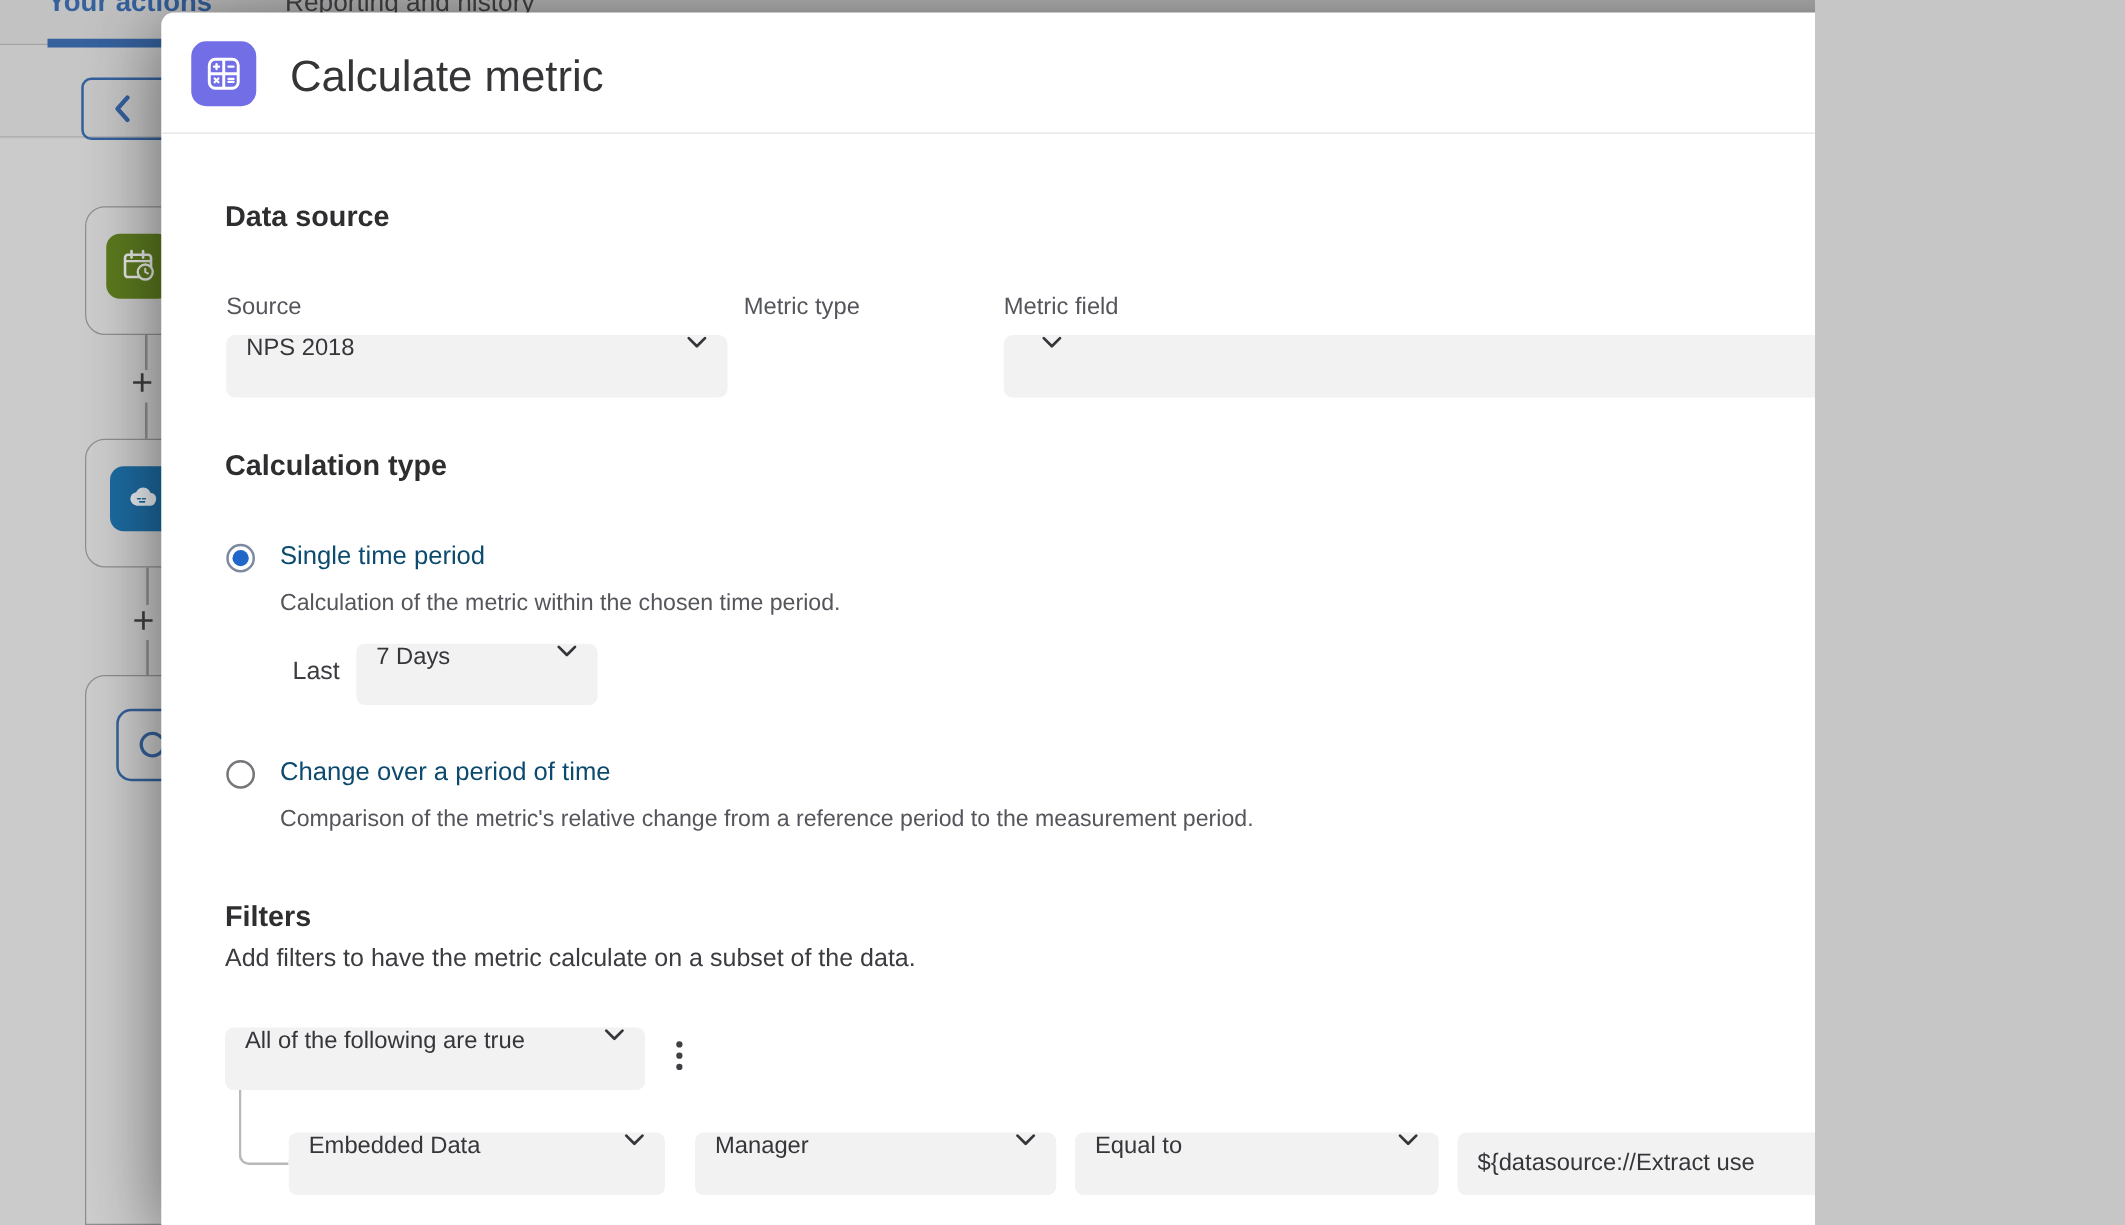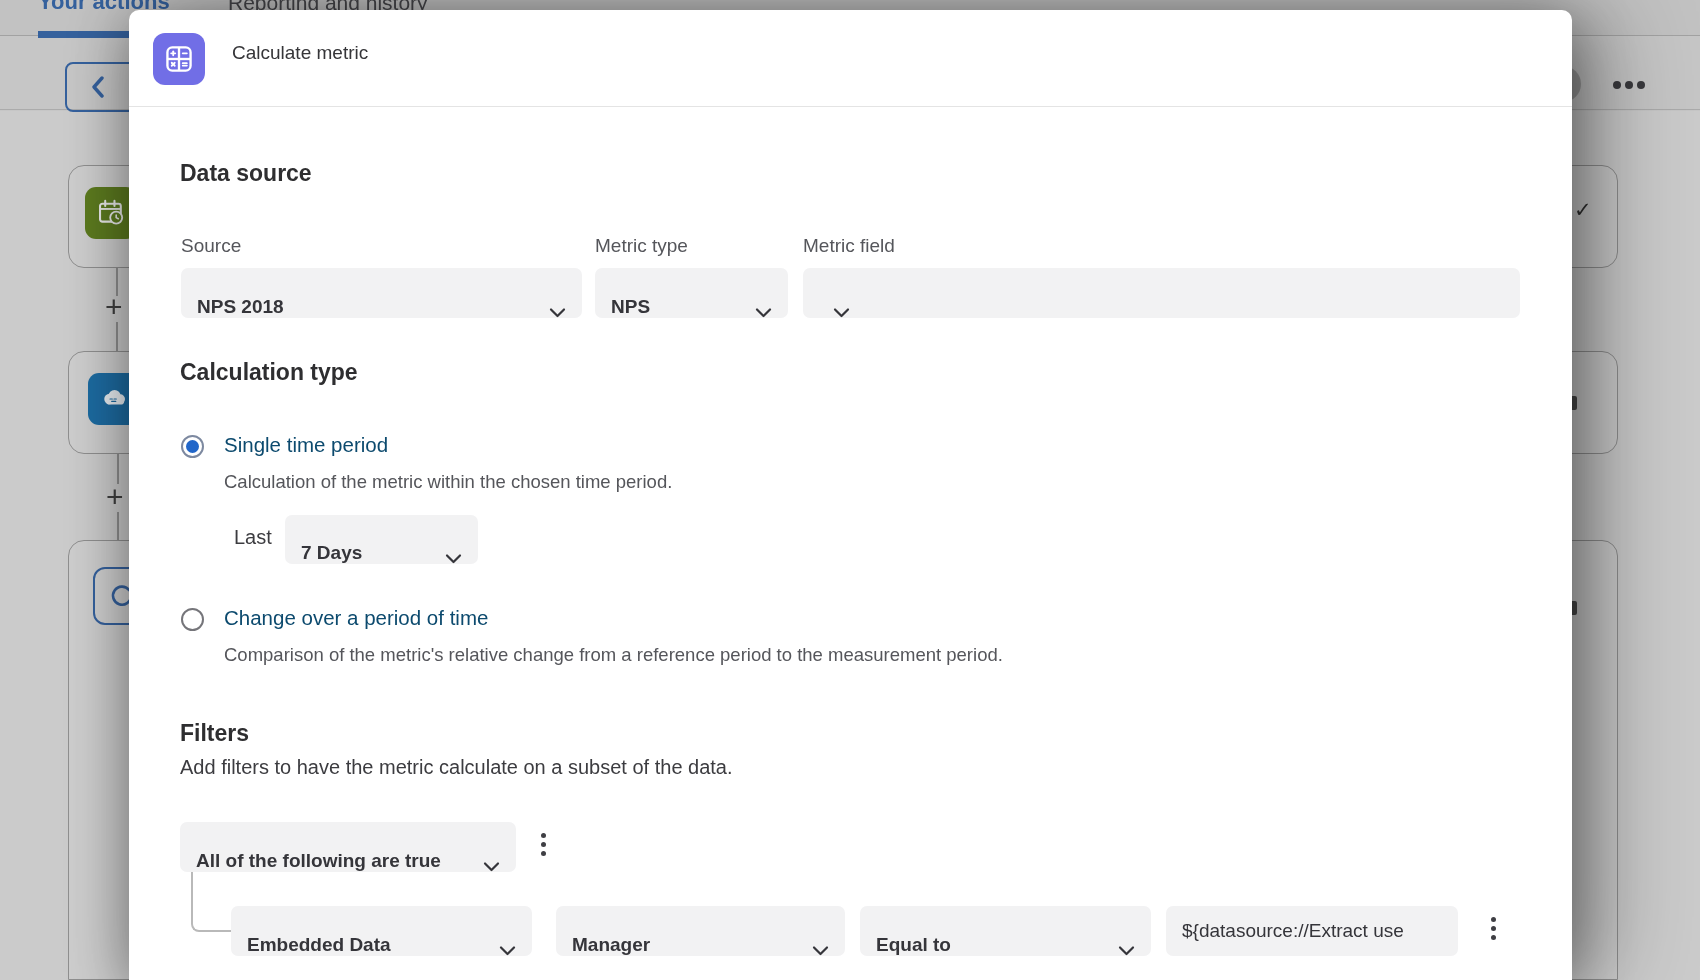--- a/index.html
+++ b/index.html
@@ -1,18 +1,18 @@
 <!DOCTYPE html>
 <html><head>
 <meta charset="utf-8">
 <style>
   * { margin:0; padding:0; box-sizing:border-box; }
   html,body { width:1700px; height:980px; overflow:hidden; }
   body { font-family:"Liberation Sans", sans-serif; background:#c6c6c6; }
-  #stage { position:relative; width:1700px; height:980px; overflow:hidden; }
+  #stage { position:relative; width:1452px; height:980px; overflow:hidden; }
 
   
   .bg-layer { position:absolute; inset:0; z-index:1; }
   .bg-top    { position:absolute; left:0; top:0; width:1700px; height:35px; background:#c2c2c2; }
   .bg-toolbar{ position:absolute; left:0; top:35px; width:1700px; height:75px; background:#c6c6c6; border-top:1px solid #a2a2a2; border-bottom:1px solid #ababab; }
   .bg-canvas { position:absolute; left:0; top:111px; width:1700px; height:869px; background:#cbcbcb; }
 
   .tab-active { position:absolute; left:38px; top:-11px; font-size:22px; font-weight:700; color:#35619d; white-space:nowrap; }
   .tab-underline { position:absolute; left:38px; top:31px; width:92px; height:7px; background:#35619d; }
   .tab-inactive { position:absolute; left:228px; top:-9px; font-size:21px; font-weight:500; color:#46464a; white-space:nowrap; }
@@ -27,27 +27,27 @@
   .task-sel-box { position:absolute; left:93px; top:567px; width:58px; height:58px; border:2.5px solid #35619d; border-radius:12px; display:flex; align-items:center; justify-content:center; background:#cfcfcf; }
   .connector-v { position:absolute; width:2px; background:#8f8f8f; }
   .plus-glyph { position:absolute; color:#3f3f3f; font-size:30px; font-weight:300; line-height:22px; }
   .right-check { position:absolute; left:1574px; top:198px; font-size:21px; color:#323232; }
   .right-mark { position:absolute; left:1572px; width:5px; height:14px; background:#4a4a4a; border-radius:0 2px 2px 0; }
 
   
   .modal { position:absolute; left:129px; top:10px; width:1443px; height:970px; background:#ffffff; border-radius:10px 10px 0 0; z-index:10; box-shadow:0 12px 60px rgba(0,0,0,0.45), 40px 0 90px rgba(0,0,0,0.25); }
   .modal-header { position:absolute; left:0; top:0; width:100%; height:97px; border-bottom:1px solid #e4e4e4; }
   .modal-app-icon { position:absolute; left:24px; top:23px; width:52px; height:52px; background:#716ee6; border-radius:12px; display:flex; align-items:center; justify-content:center; }
-  .modal-title { position:absolute; left:103px; top:32px; font-size:19px; font-weight:500; color:#353538; }
+  .modal-title { position:absolute; left:103px; top:32px; font-size:35px; font-weight:500; color:#353538; }
 
   .section-h { position:absolute; font-size:23px; font-weight:700; color:#2e2e30; }
   .field-label { position:absolute; font-size:19px; color:#55565b; }
   .desc-text { position:absolute; font-size:18.5px; color:#55565b; }
 
-  .dd { position:absolute; height:50px; background:#f2f2f3; border-radius:7px; display:flex; align-items:flex-end; padding:0 16px; cursor:pointer;font-weight:bold; }
+  .dd { position:absolute; height:50px; background:#f2f2f3; border-radius:7px; display:flex; align-items:flex-start; padding:0 16px; cursor:pointer; }
   .dd .dd-text { font-size:19px; color:#35353a; white-space:nowrap; overflow:hidden; text-overflow:ellipsis; flex:1 1 auto; }
   .dd svg { flex:0 0 auto; margin-left:14px; }
   .txt-field { position:absolute; height:50px; background:#f2f2f3; border-radius:7px; display:flex; align-items:center; padding:0 16px; }
   .txt-field .dd-text { font-size:19px; color:#35353a; white-space:nowrap; overflow:hidden; }
 
   .radio { position:absolute; width:23px; height:23px; border-radius:50%; background:#fff; }
   .radio.sel { border:2px solid #7d89a0; }
   .radio.sel::after { content:""; position:absolute; left:3px; top:3px; width:13px; height:13px; border-radius:50%; background:#2166c9; }
   .radio.unsel { border:2px solid #75757a; }
   .radio-label { position:absolute; font-size:20.5px; color:#0c4a6e; }
@@ -159,26 +159,20 @@
 
     <div class="field-label" style="left:52px; top:225px;">Source</div>
     <div class="dd" style="left:52px; top:258px; width:401px;">
       <span class="dd-text">NPS 2018</span>
       <svg width="17" height="11" viewBox="0 0 17 11">
           <polyline points="2,2.5 8.5,9 15,2.5" fill="none" stroke="#35353a" stroke-width="2.2" stroke-linecap="round" stroke-linejoin="round"></polyline>
         </svg>
     </div>
 
     <div class="field-label" style="left:466px; top:225px;">Metric type</div>
-    <div class="dd" style="left:466px; top:258px; width:193px;">
-      <span class="dd-text">NPS</span>
-      <svg width="17" height="11" viewBox="0 0 17 11">
-          <polyline points="2,2.5 8.5,9 15,2.5" fill="none" stroke="#35353a" stroke-width="2.2" stroke-linecap="round" stroke-linejoin="round"></polyline>
-        </svg>
-    </div>
 
     <div class="field-label" style="left:674px; top:225px;">Metric field</div>
     <div class="dd" style="left:674px; top:258px; width:717px;">
       <svg width="17" height="11" viewBox="0 0 17 11">
           <polyline points="2,2.5 8.5,9 15,2.5" fill="none" stroke="#35353a" stroke-width="2.2" stroke-linecap="round" stroke-linejoin="round"></polyline>
         </svg>
     </div>
 
     <div class="section-h" style="left:51px; top:349px;">Calculation type</div>
 

